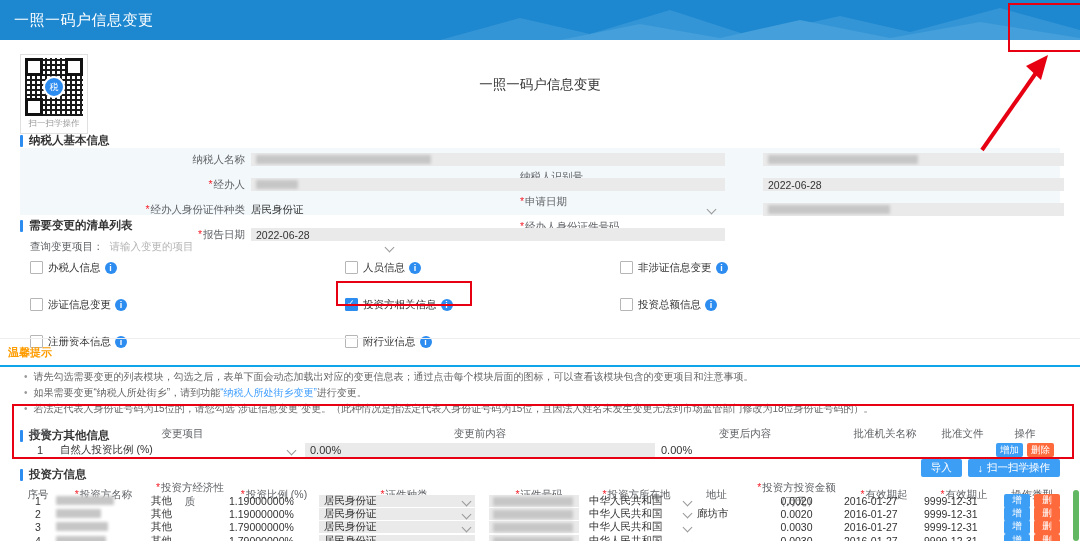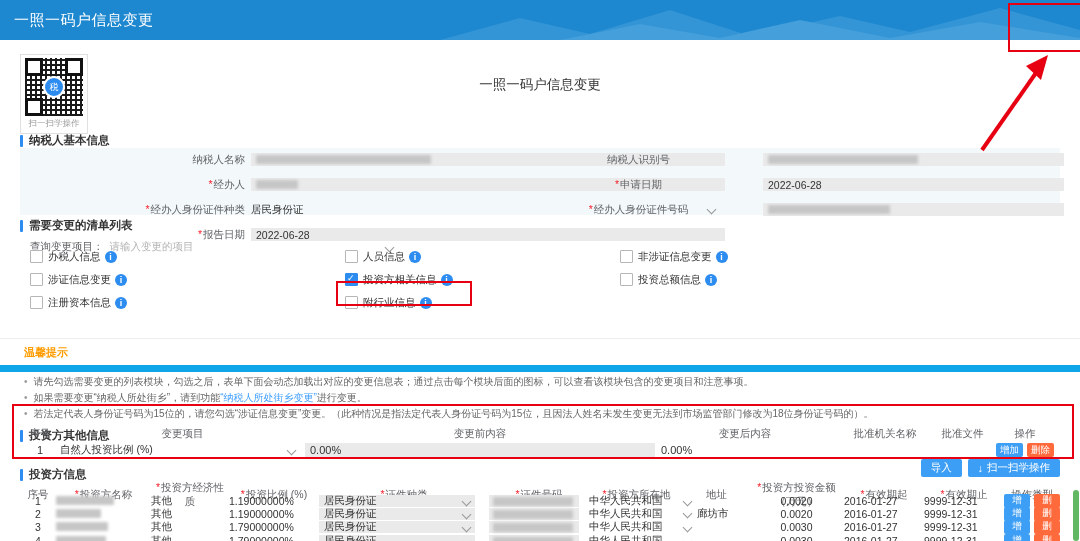--- a/index.html
+++ b/index.html
@@ -35,38 +35,38 @@
   
   .form-title{position:absolute;top:76px;left:0;right:0;text-align:center;font-size:13.5px;color:#333;}
   .req-note{position:absolute;left:20px;top:121px;font-size:10.5px;color:#555;}
   .req-note .star{color:#f5222d;margin-right:1px;}
   
   #sec-basic{top:133px;}
   .bi-panel{position:absolute;left:20px;right:20px;top:148px;height:62px;background:#f3f8fb;padding-top:5px;z-index:1;}
   .bi-row{position:relative;height:21px;margin-bottom:4px;}
   .bl1{position:absolute;left:0;width:225px;text-align:right;color:#606266;font-size:10.5px;line-height:13px;white-space:nowrap;}
   .bv1{position:absolute;left:231px;width:464px;top:0;}
-  .bl2{position:absolute;left:500px;width:237px;text-align:center;color:#606266;font-size:10.5px;line-height:13px;white-space:nowrap;}
+  .bl2{position:absolute;left:500px;width:237px;text-align:left;color:#606266;font-size:10.5px;line-height:13px;white-space:nowrap;margin-top:17px;}
   .bv2{position:absolute;left:743px;width:291px;top:0;}
   .bi-row .gf{height:13px;font-size:10.5px;}
   .selrow{display:flex;align-items:center;justify-content:space-between;height:13px;font-size:10.5px;padding-right:6px;}
   
   #sec-change{top:218px;}
   .query-row{position:absolute;left:30px;top:240px;display:flex;align-items:center;gap:6px;white-space:nowrap;}
   .q-label{color:#606266;font-size:10.5px;}
   .q-placeholder{color:#b5b5b5;font-size:10.5px;width:270px;}
   .q-note{color:#f5222d;font-size:10.5px;margin-left:18px;}
-  .cb-grid{position:absolute;left:30px;right:20px;top:250px;display:grid;grid-template-columns:315px 275px 1fr;row-gap:10px;}
+  .cb-grid{position:absolute;left:30px;right:20px;top:261px;display:grid;grid-template-columns:315px 275px 1fr;row-gap:24px;}
   .cb-item{display:flex;align-items:center;height:13px;font-size:10.5px;color:#333;cursor:pointer;}
   .cb{width:11px;height:11px;border:1px solid #b6b6b6;border-radius:1px;background:#fff;margin-right:5px;flex:none;position:relative;}
   .cb.on{background:#2d8cf0;border-color:#2d8cf0;}
   .cb.on::after{content:"✓";position:absolute;left:1px;top:-1px;color:#fff;font-size:9px;}
   
   #tips{position:absolute;left:0;right:0;top:338px;border-top:1px solid #eee;}
-  .tips-title{color:#ff9c00;font-size:11px;font-weight:bold;padding:6px 0 5px 24px;border-bottom:7px solid #0ea5e9;}
+  .tips-title{color:#ff9c00;font-size:11px;font-weight:bold;padding:6px 0 5px 8px;border-bottom:2px solid #0ea5e9;}
   .tip-line{display:flex;padding:4px 20px 0 24px;color:#666;font-size:10px;line-height:12px;}
   .tip-line .dot{margin-right:6px;color:#999;}
   .tip-link{color:#409eff;}
   
   .thead{color:#606266;font-size:10.5px;}
   .act-btn{border:none;border-radius:2px;color:#fff;font-size:10px;height:16px;padding:0 6px;cursor:pointer;font-family:inherit;}
   .act-add{background:#3d9ef5;}
   .act-del{background:#ff6a3c;}
   
   #inv-other{top:428px;}

